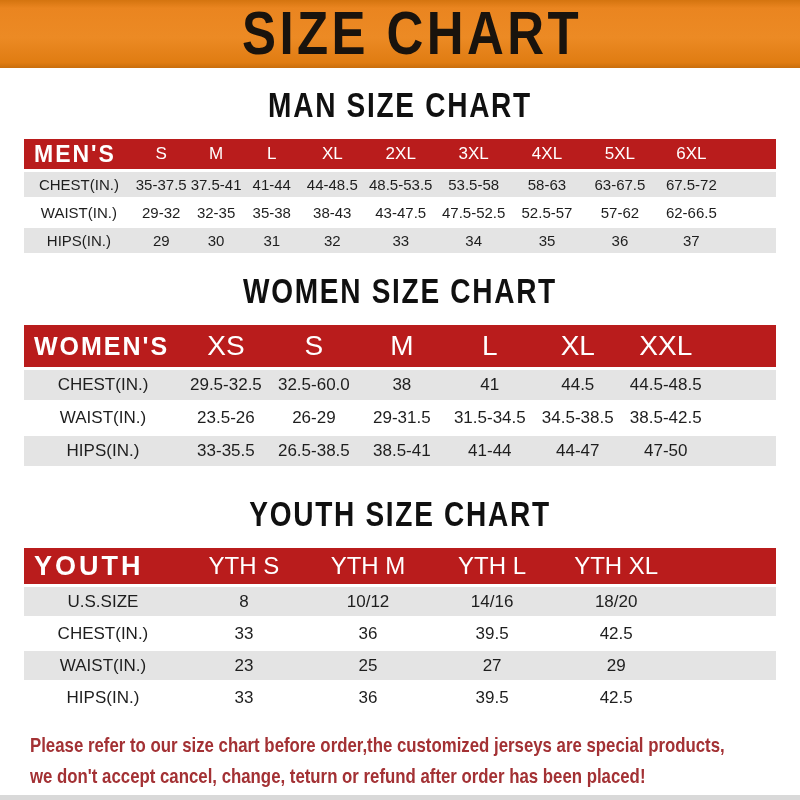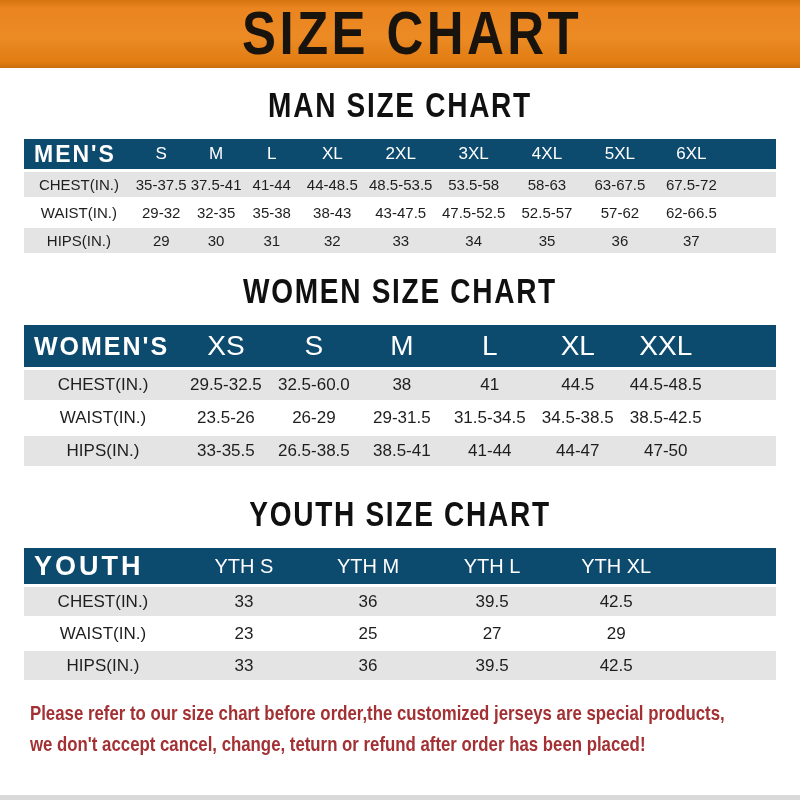--- a/index.html
+++ b/index.html
@@ -37,21 +37,21 @@
   #youth-title { margin-top: 26px; }
   
   table.size-table {
     width: 752px;
     margin: 12px 24px 0 24px;
     border-collapse: separate;
     border-spacing: 0 3px;
     table-layout: fixed;
   }
   .size-table thead th {
-    background: #0c4a6e; color: #ffffff;
+    background: #b91c1c; color: #ffffff;
     font-weight: normal; text-align: center;
     padding: 0; white-space: nowrap;
   }
   .size-table thead th.corner {
     text-align: left; padding-left: 10px;
     font-weight: bold; letter-spacing: 2px;
   }
   .size-table tbody td {
     text-align: center; color: #1e1e1e;
     padding: 0; white-space: nowrap;
@@ -65,21 +65,21 @@
   .t-men tbody tr  { height: 25px; }
   .t-men tbody td  { font-size: 15px; }
   
   .t-women thead tr { height: 42px; padding-left: 32px; }
   .t-women thead th { font-size: 28px; }
   .t-women thead th.corner { font-size: 25px; }
   .t-women tbody tr { height: 30px; }
   .t-women tbody td { font-size: 17px; }
   
   .t-youth thead tr { height: 36px; }
-  .t-youth thead th { font-size: 20px; }
+  .t-youth thead th { font-size: 24px; }
   .t-youth thead th.corner { font-size: 27px; letter-spacing: 3px; }
   .t-youth tbody tr { height: 29px; }
   .t-youth tbody td { font-size: 17px; }
   
   .footer-note { margin: 14px 0 0 30px; }
   .footer-note p {
     margin: 0; line-height: 31px;
     font-size: 21px; font-weight: bold;
     color: var(--footer-color, #a33134);
     transform: scaleX(0.8);
@@ -244,20 +244,28 @@
         <th class="corner">YOUTH</th>
         <th>YTH S</th>
         <th>YTH M</th>
         <th>YTH L</th>
         <th>YTH XL</th>
         <th class="filler"></th>
       </tr>
     </thead>
   <tbody>
       <tr>
+        <td class="label">U.S.SIZE</td>
+        <td>8</td>
+        <td>10/12</td>
+        <td>14/16</td>
+        <td>18/20</td>
+        <td class="filler"></td>
+      </tr>
+      <tr>
         <td class="label">CHEST(IN.)</td>
         <td>33</td>
         <td>36</td>
         <td>39.5</td>
         <td>42.5</td>
         <td class="filler"></td>
       </tr>
       <tr>
         <td class="label">WAIST(IN.)</td>
         <td>23</td>

